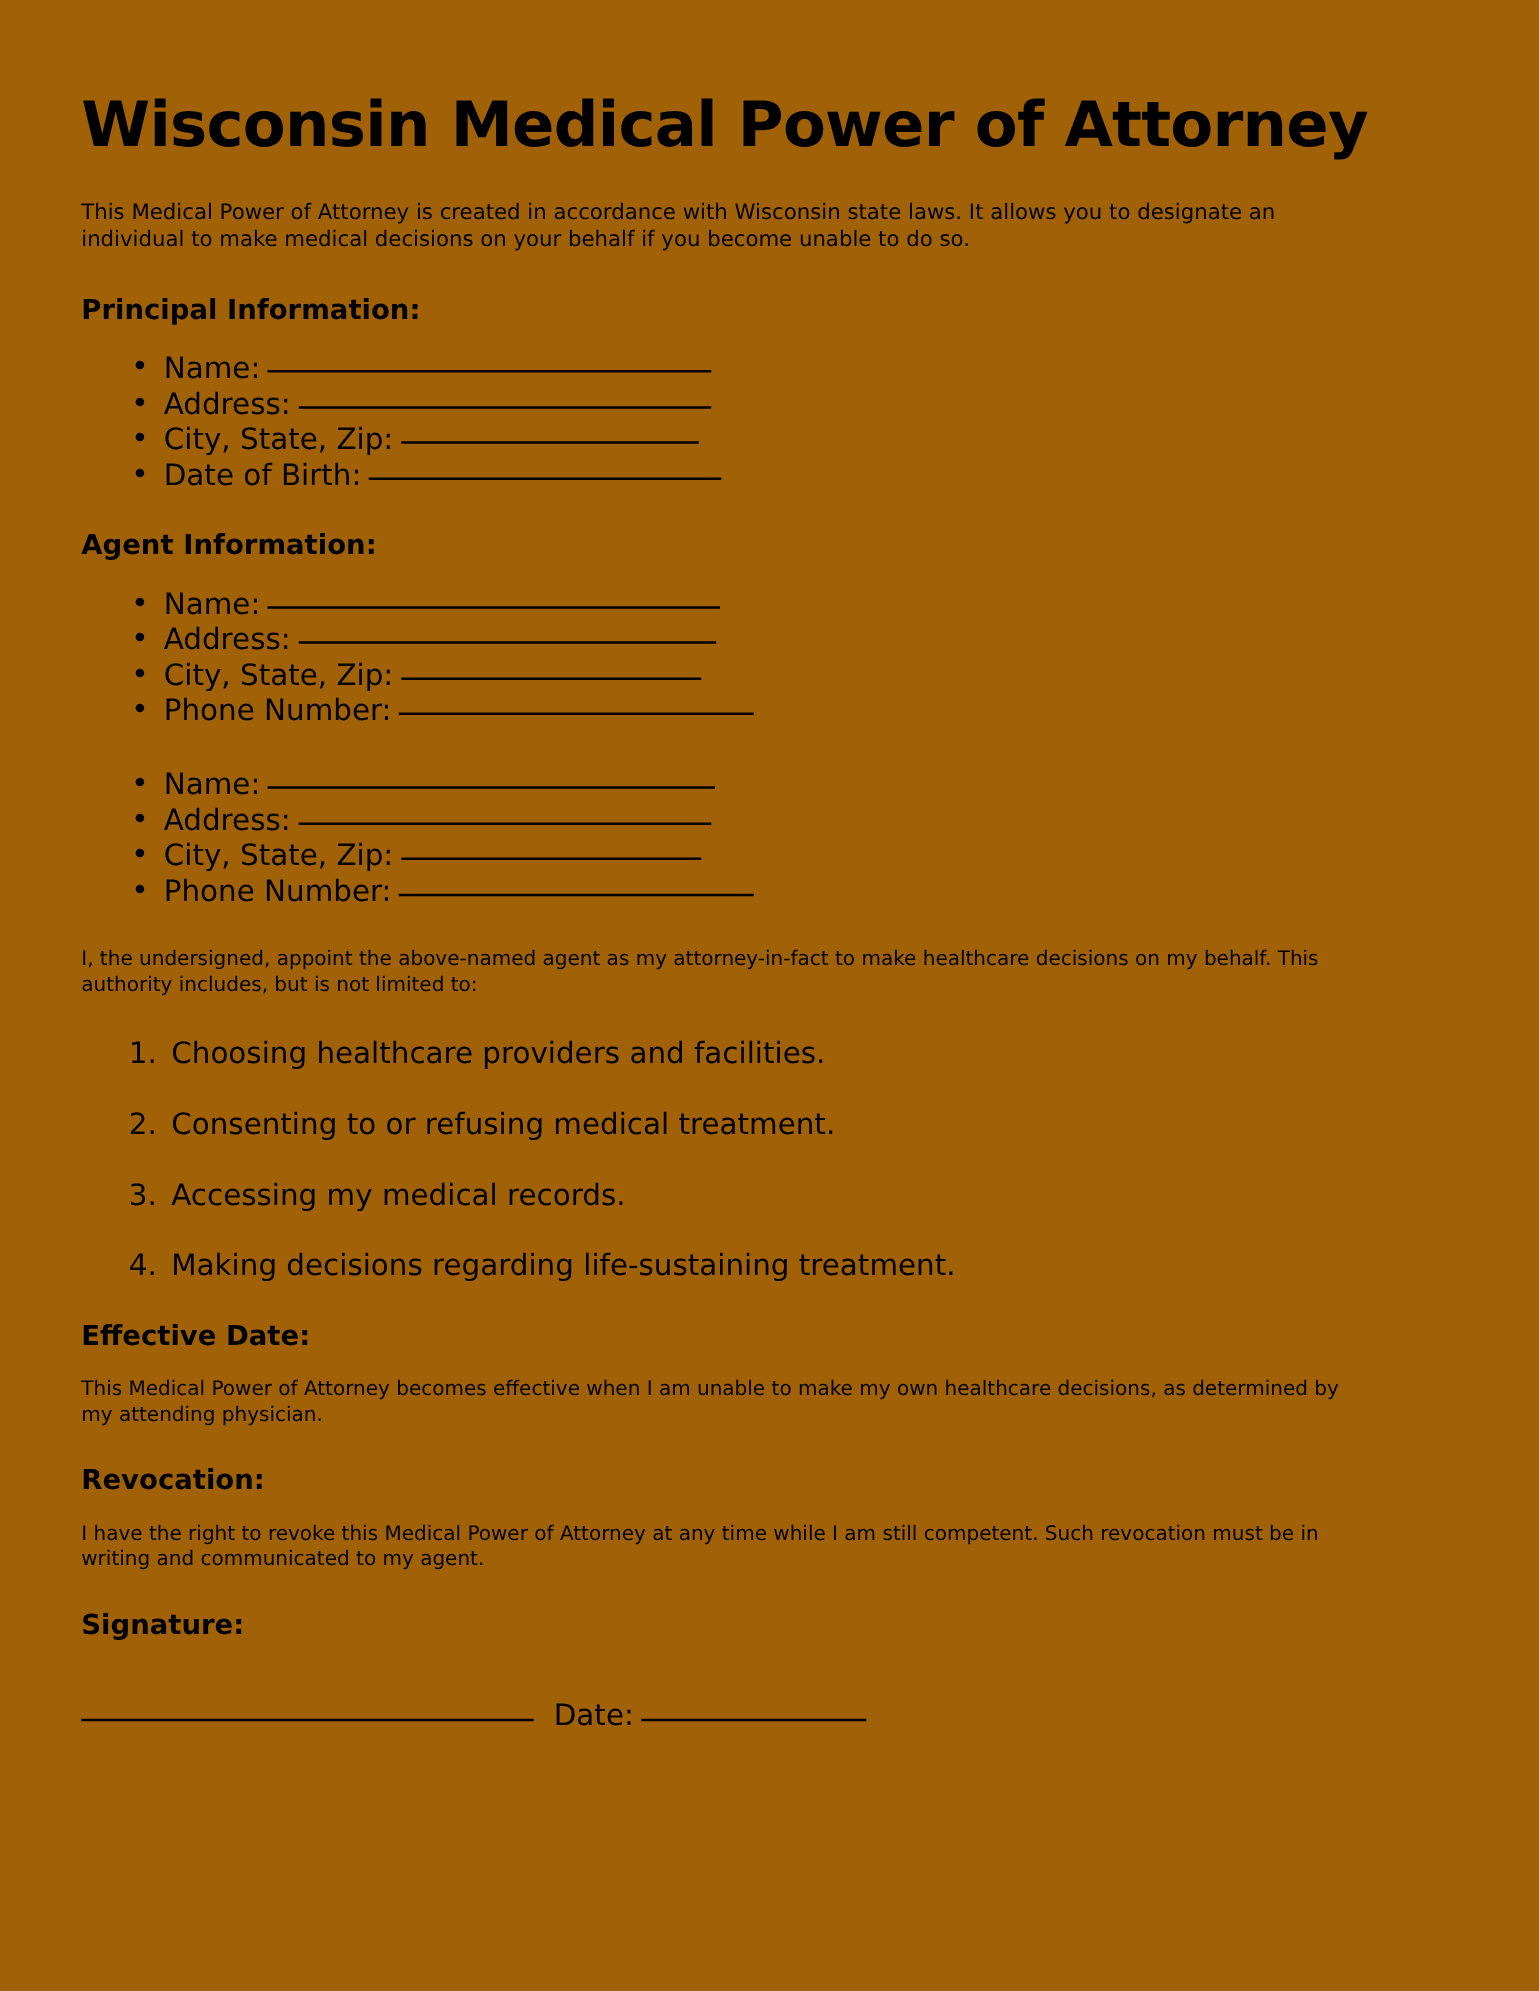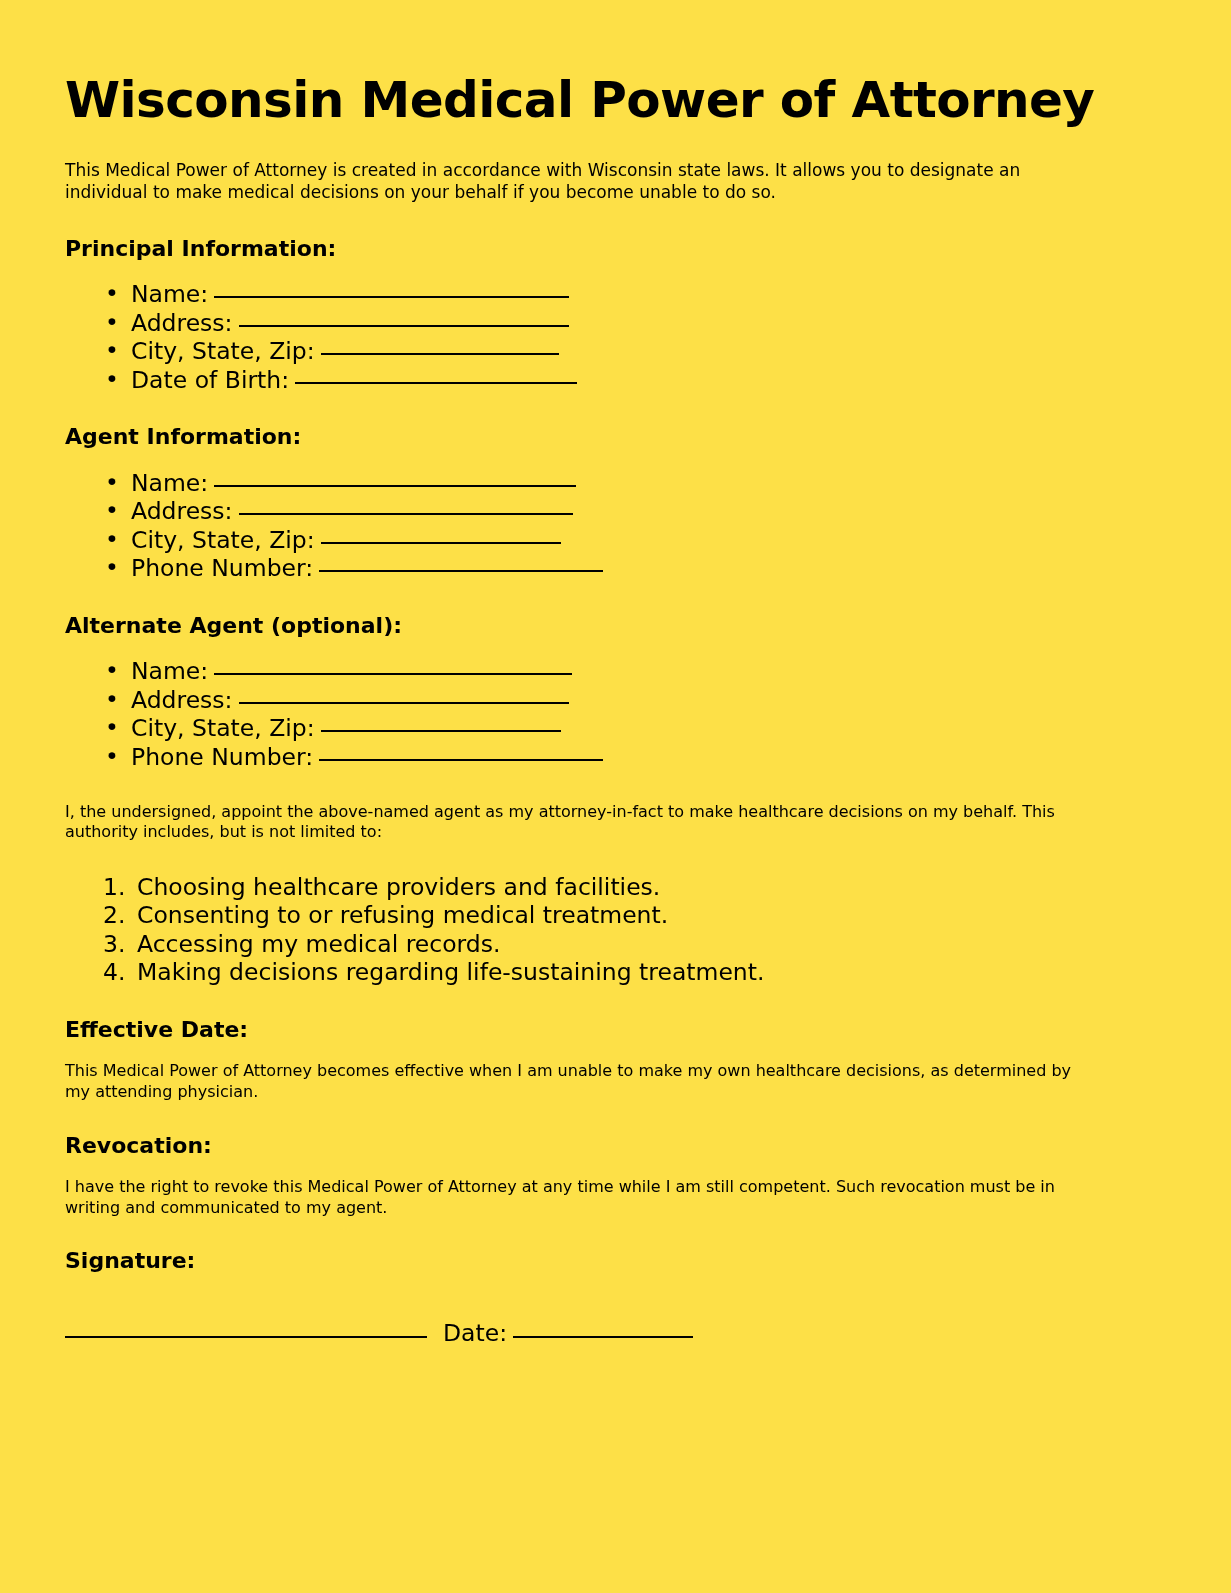--- a/index.html
+++ b/index.html
@@ -12,21 +12,21 @@
     height: 1593px;
     position: relative;
     font-family: "DejaVu Sans", sans-serif;
     color: #000000;
     overflow: hidden;
   }
   .page {
     position: relative;
     width: 1231px;
     height: 1593px;
-    background: #fde047;
+    background: #a16207;
     box-sizing: border-box;
     padding: 72px 140px 0 65px;
   }
   .doc-title {
     font-size: 50px;
     font-weight: bold;
     letter-spacing: -0.6px;
     line-height: 1.12;
     margin: 0 0 32px 0;
     white-space: nowrap;
@@ -68,20 +68,21 @@
     list-style: none;
     counter-reset: authitem;
   }
   ol.auth-list li {
     font-size: 23.5px;
     line-height: 1.215;
     position: relative;
     padding-left: 34px;
     counter-increment: authitem;
     white-space: nowrap;
+    margin-top: 28px;
   }
   ol.auth-list li::before {
     content: counter(authitem) ".";
     position: absolute;
     left: 0;
     top: 0;
   }
   .rule {
     display: inline-block;
     border-bottom: 2px solid #000;
@@ -150,21 +151,20 @@
   </ul>
 
   <h2 class="section-heading">Agent Information:</h2>
   <ul class="field-list">
     <li><span>Name:</span><span class="rule" style="width:362px"></span></li>
     <li><span>Address:</span><span class="rule" style="width:334px"></span></li>
     <li><span>City, State, Zip:</span><span class="rule" style="width:240px"></span></li>
     <li><span>Phone Number:</span><span class="rule" style="width:284px"></span></li>
   </ul>
 
-  <h2 class="section-heading">Alternate Agent (optional):</h2>
   <ul class="field-list">
     <li><span>Name:</span><span class="rule" style="width:358px"></span></li>
     <li><span>Address:</span><span class="rule" style="width:330px"></span></li>
     <li><span>City, State, Zip:</span><span class="rule" style="width:240px"></span></li>
     <li><span>Phone Number:</span><span class="rule" style="width:284px"></span></li>
   </ul>
 
   <p class="body-para">I, the undersigned, appoint the above-named agent as my attorney-in-fact to make healthcare decisions on my behalf. This authority includes, but is not limited to:</p>
   <ol class="auth-list">
     <li>Choosing healthcare providers and facilities.</li>

